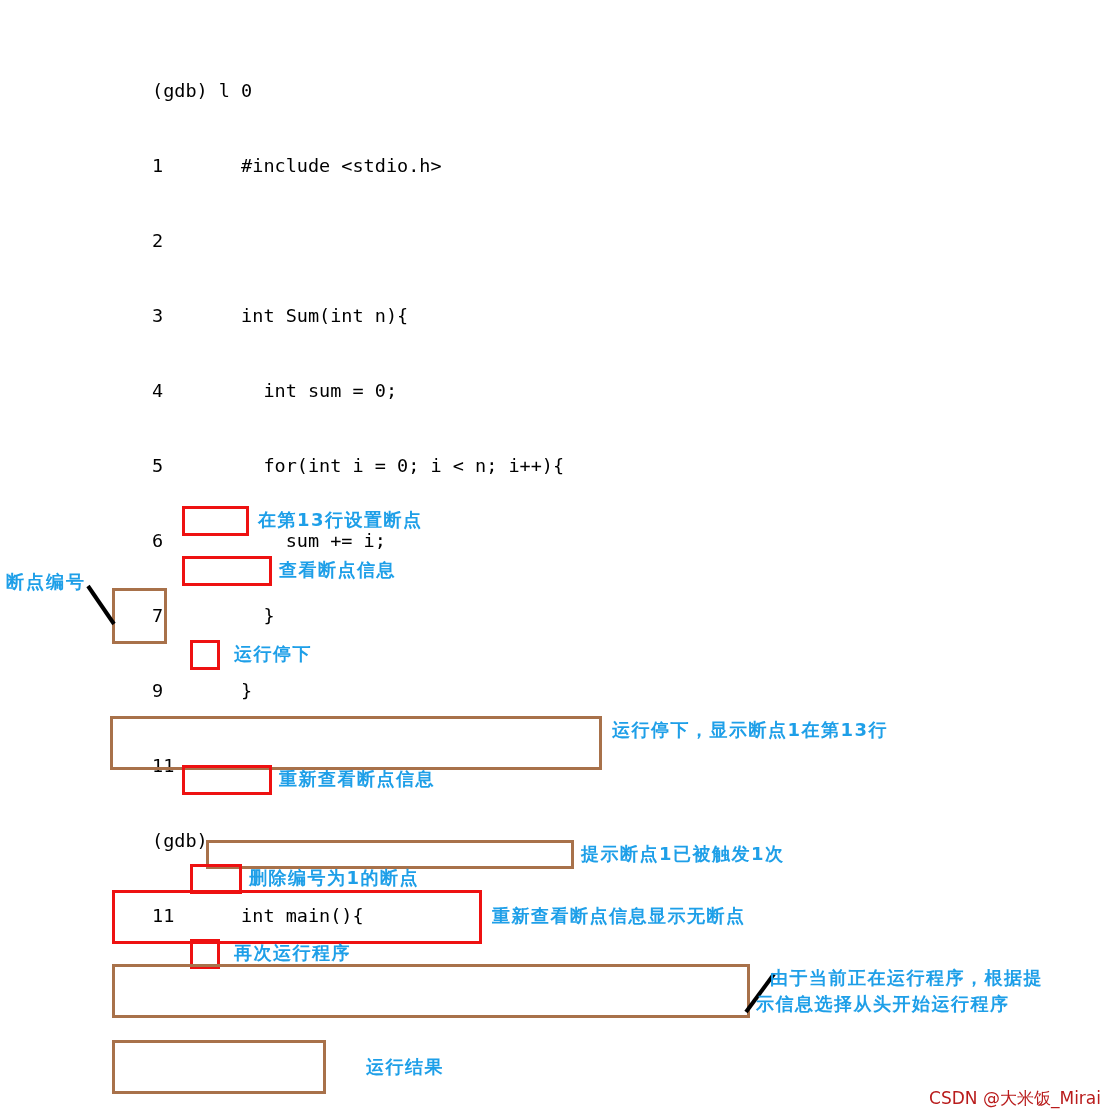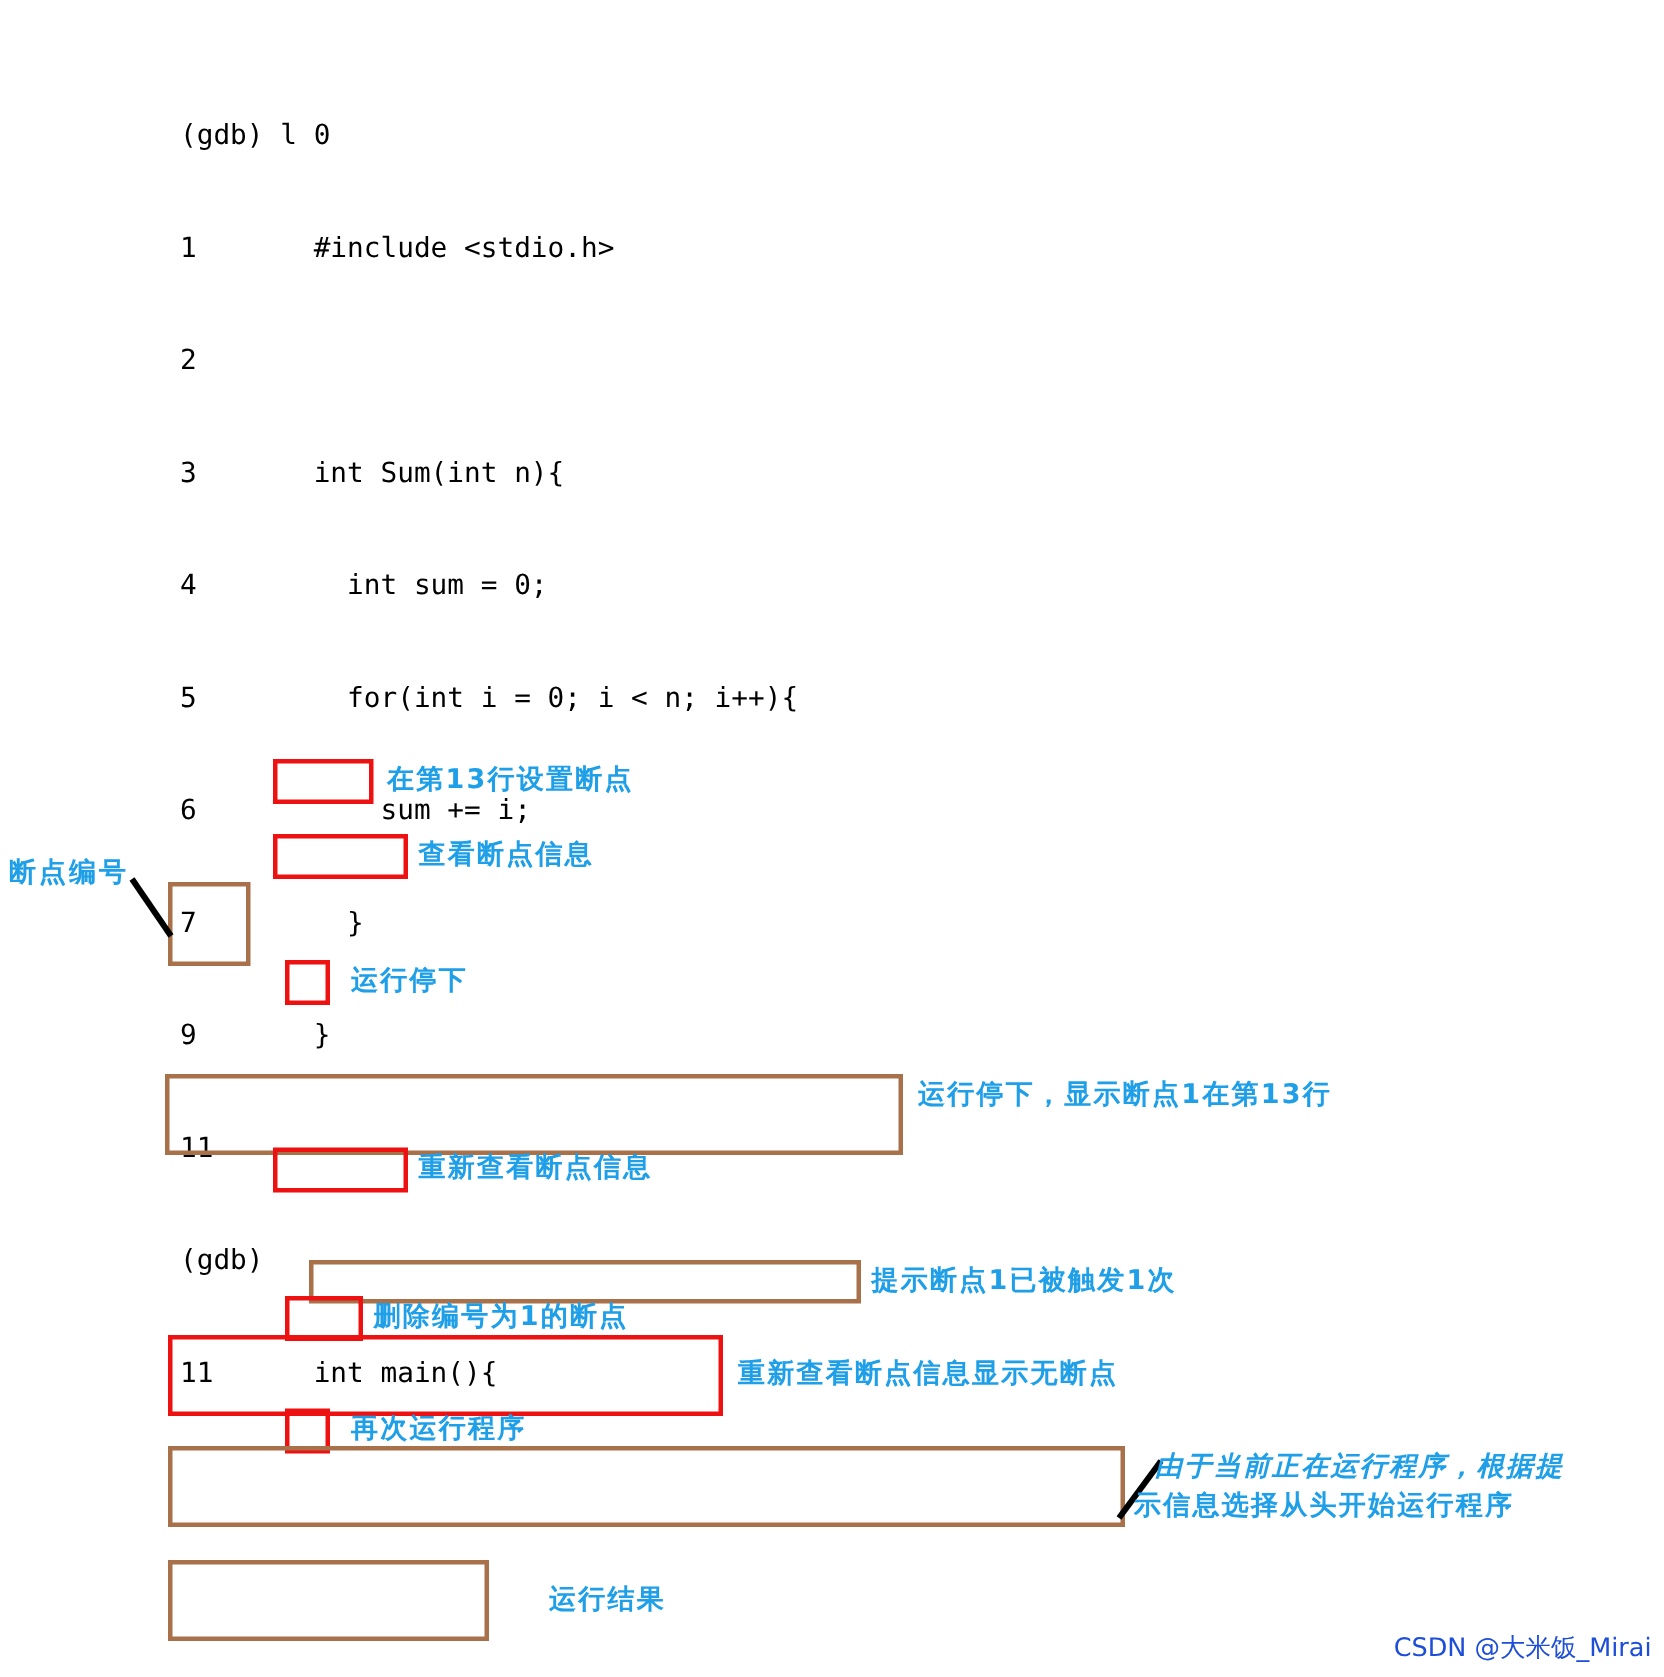--- a/index.html
+++ b/index.html
@@ -24,20 +24,21 @@
     font-family: "DejaVu Sans Mono", "Liberation Mono", monospace;
     font-size: 18.5px;
     line-height: 25px;
     color: #000000;
     white-space: pre;
     letter-spacing: 0px;
   }
   .term .ln {
     height: 25px;
     white-space: pre;
+    margin-left: 32px;
   }
   
   .anno {
     position: absolute;
     color: #1E9FE8;
     font-family: "DejaVu Sans", "Liberation Sans", sans-serif;
     font-size: 18px;
     font-weight: bold;
     white-space: pre;
     letter-spacing: 1.5px;
@@ -56,21 +57,21 @@
     border: 3px solid #EE1111;
   }
   .box.brown {
     border: 3px solid #A8714A;
   }
   
   .watermark {
     position: absolute;
     right: 8px;
     bottom: 8px;
-    color: #1d4ed8;
+    color: #b91c1c;
     font-family: "DejaVu Sans", "Liberation Sans", sans-serif;
     font-size: 17px;
     white-space: pre;
   }
 </style>
 </head>
 <body>
 
 <div id="root">
 
@@ -163,21 +164,21 @@
   <div class="anno" style="left:279px; top:767px;">重新查看断点信息</div>
 
   <div class="anno" style="left:581px; top:842px;">提示断点1已被触发1次</div>
 
   <div class="anno" style="left:249px; top:866px;">删除编号为1的断点</div>
 
   <div class="anno" style="left:492px; top:904px;">重新查看断点信息显示无断点</div>
 
   <div class="anno" style="left:234px; top:941px;">再次运行程序</div>
 
-  <div class="anno" style="left:770px; top:966px;font-style:italic;">由于当前正在运行程序，根据提</div>
+  <div class="anno" style="left:770px; top:966px;">由于当前正在运行程序，根据提</div>
 
   <div class="anno" style="left:756px; top:992px;">示信息选择从头开始运行程序</div>
 
   <div class="anno" style="left:366px; top:1056px;font-family:Liberation Mono, monospace;">运行结果</div>
 
   <div class="watermark">CSDN @大米饭_Mirai</div>
 
 </div>
 
 </body></html>

